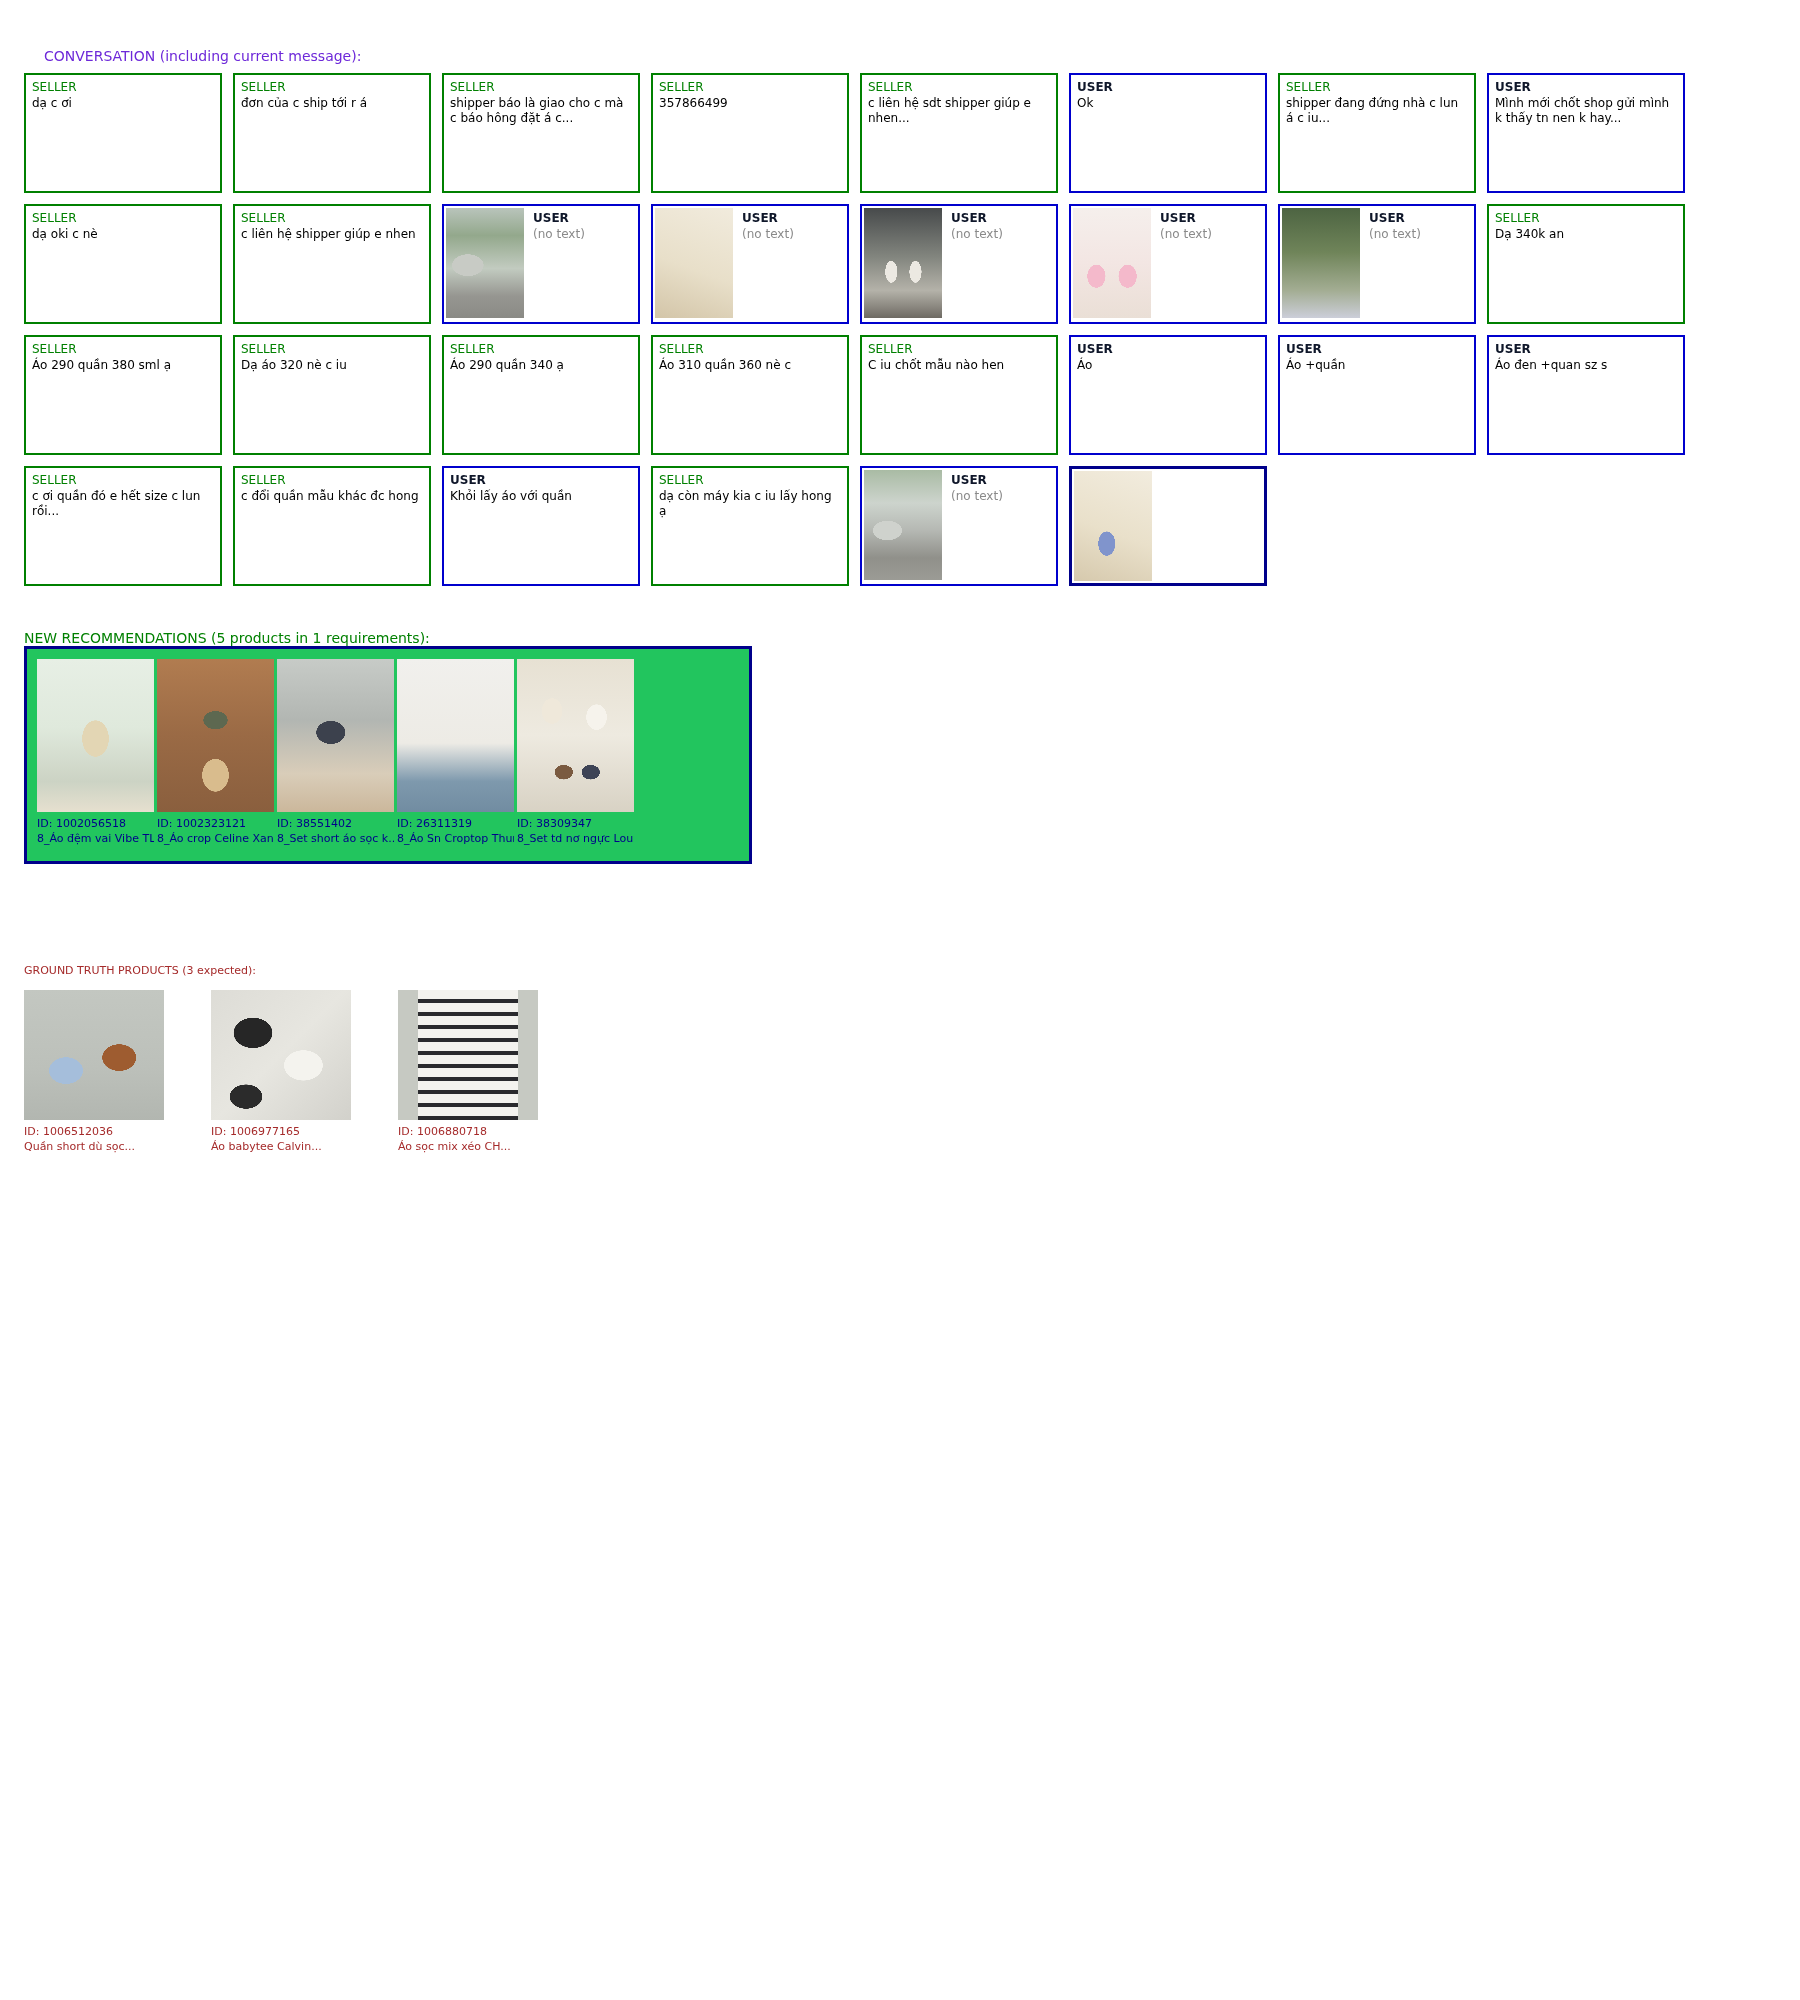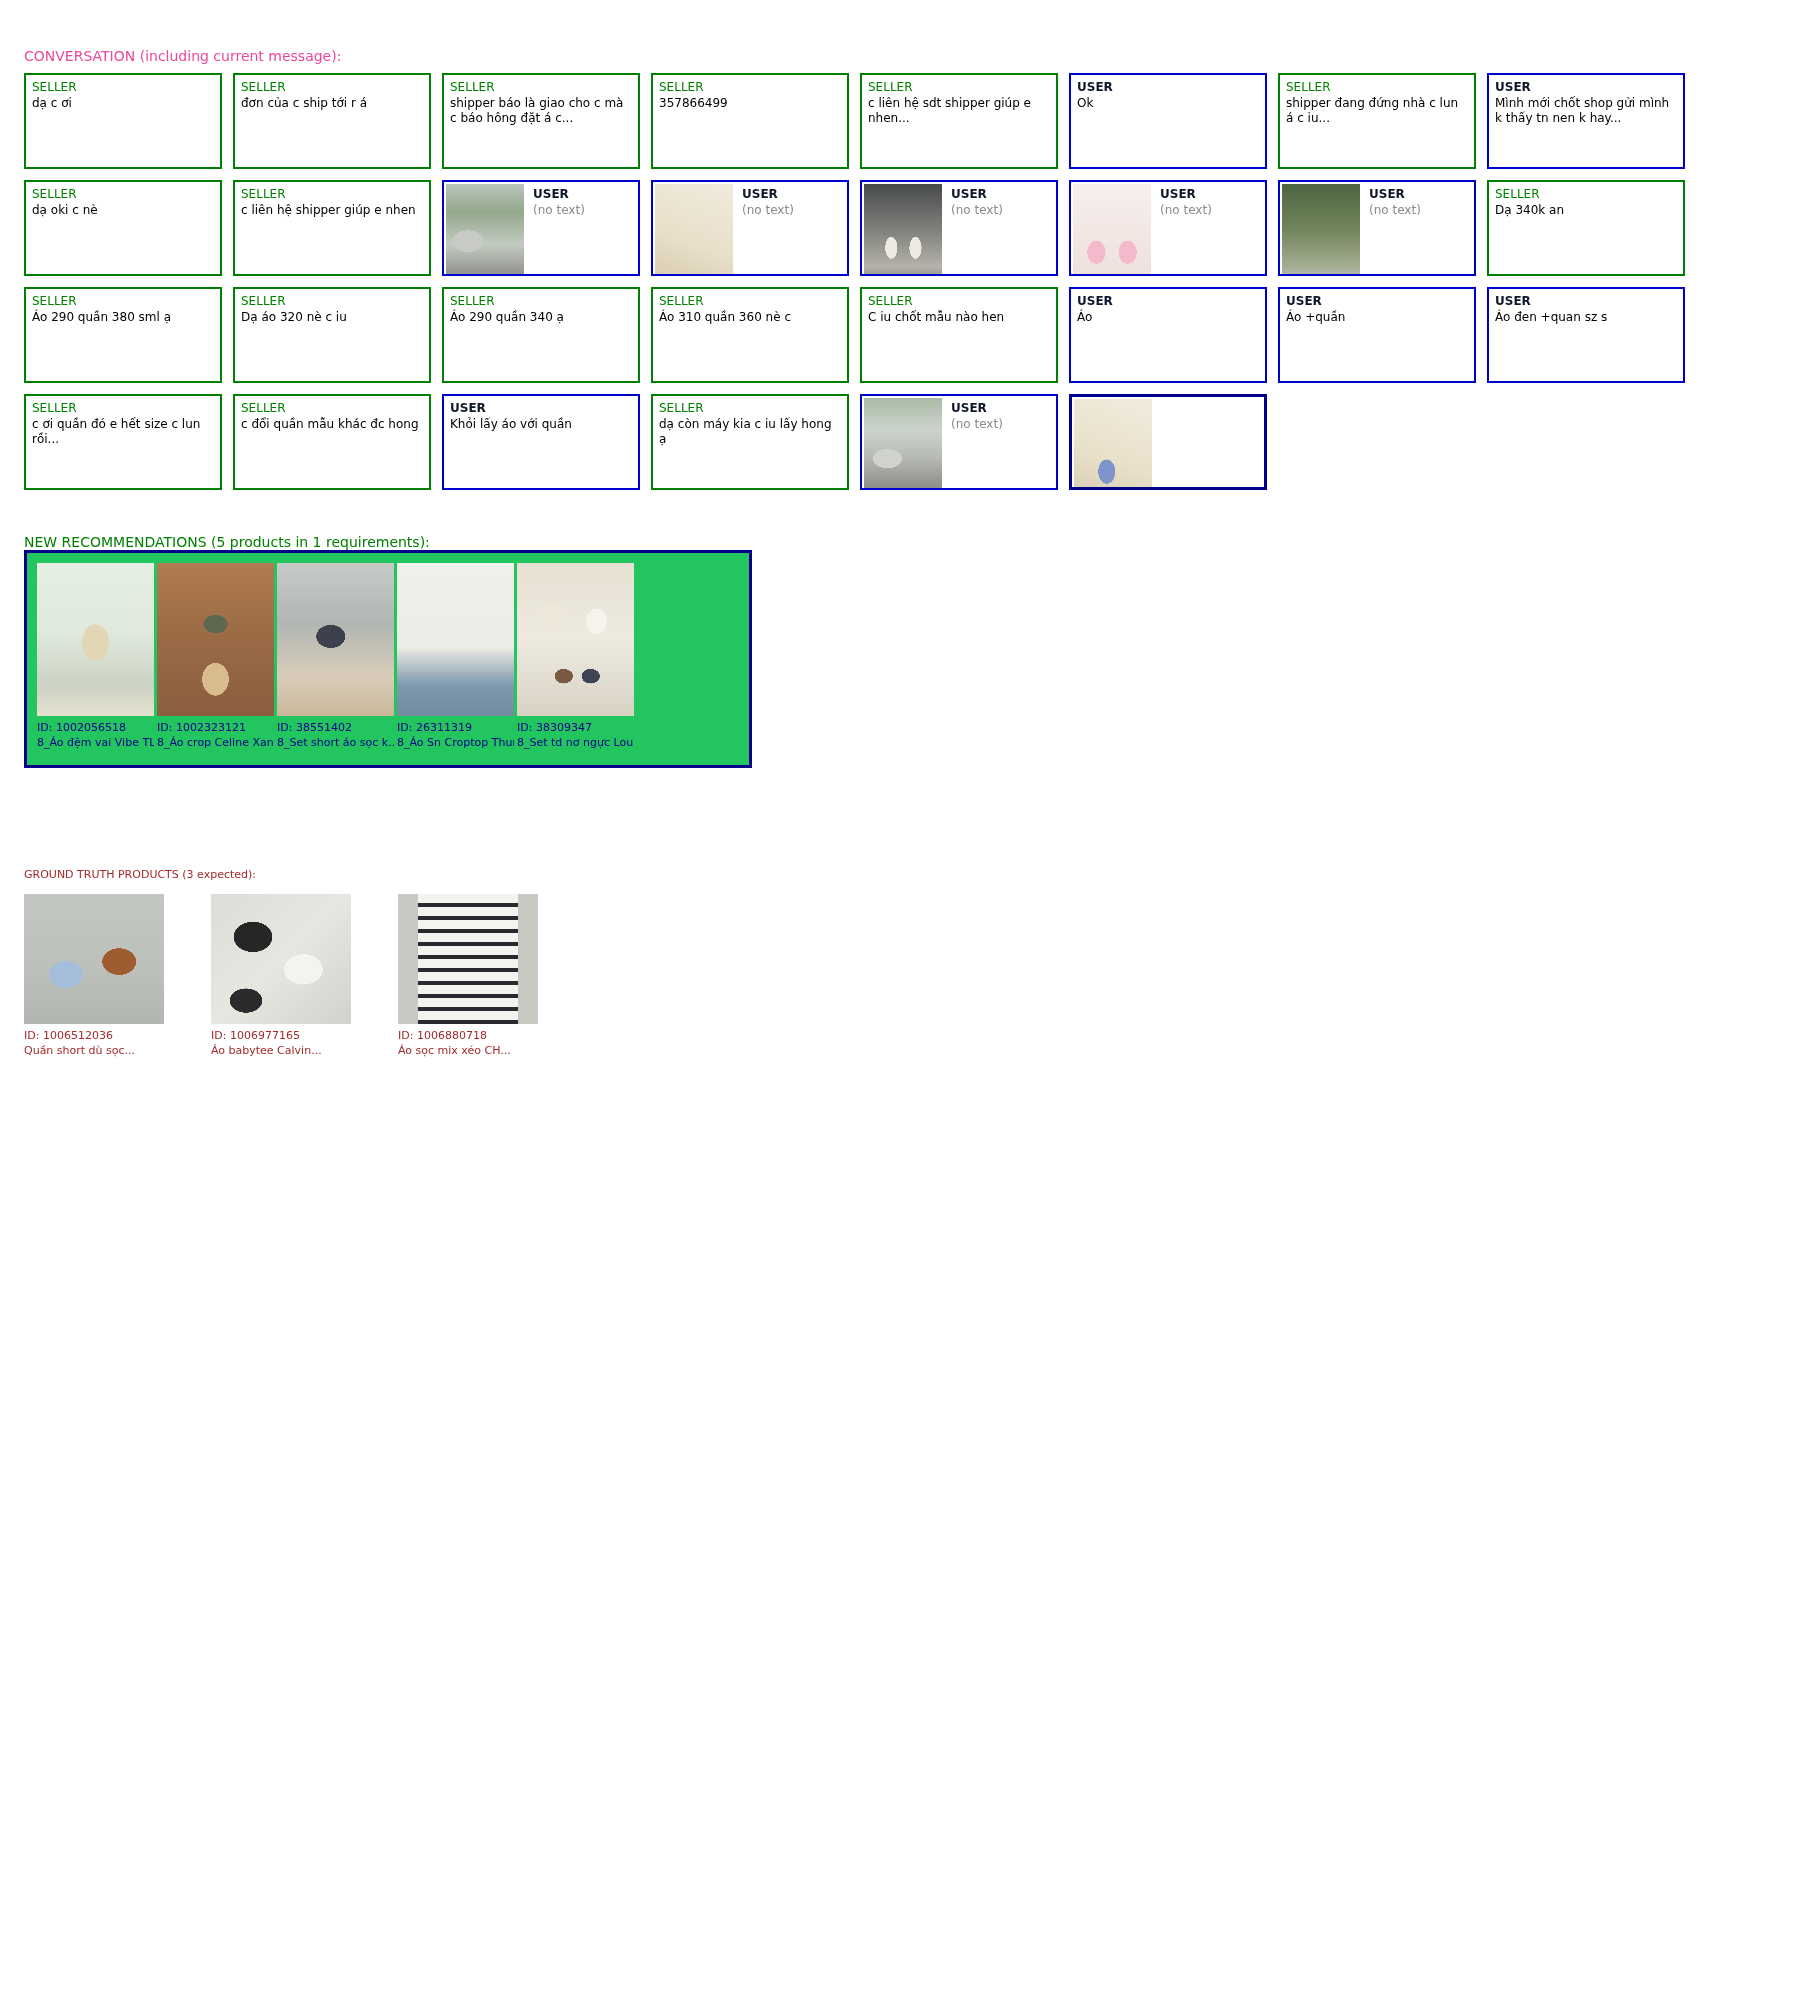--- a/index.html
+++ b/index.html
@@ -9,29 +9,29 @@
     font-family: "DejaVu Sans", "Liberation Sans", sans-serif;
     color: #000;
     position: relative;
     overflow: hidden;
   }
   .page { padding: 24px; }
 
   .header-title { font-size: 16px; font-weight: bold; letter-spacing: .2px; }
 
   .section-heading { font-size: 14px; }
-  .conv-heading { margin-top: 24px; color: #ec4899; margin-bottom: 9px; }
+  .conv-heading { margin-top: 24px; color: #6d28d9; margin-bottom: 9px; margin-left: 20px; }
   .rec-heading  { margin-top: 44px; color: #008000; }
   .req-heading  { margin-top: 13px; color: #0000cd; margin-bottom: 9px; }
   .gt-heading   { margin-top: 100px; color: #a52a2a; font-size: 11px; margin-bottom: 13px; }
 
   
   .conv-grid { display: flex; flex-wrap: wrap; gap: 11px; width: 1670px; }
   .msg {
-    width: 198px; height: 96px;
+    width: 198px; height: 120px;
     border: 2px solid #008000;
     background: #fff;
     overflow: hidden;
   }
   .msg .msg-body { padding: 5px 6px; }
   .msg-role { font-size: 12px; margin-bottom: 2px; }
   .msg.seller { border-color: #008000; }
   .msg.seller .msg-role { color: #008000; }
   .msg.user { border-color: #0000cd; }
   .msg.user .msg-role { color: #0f172a; font-weight: bold; }

